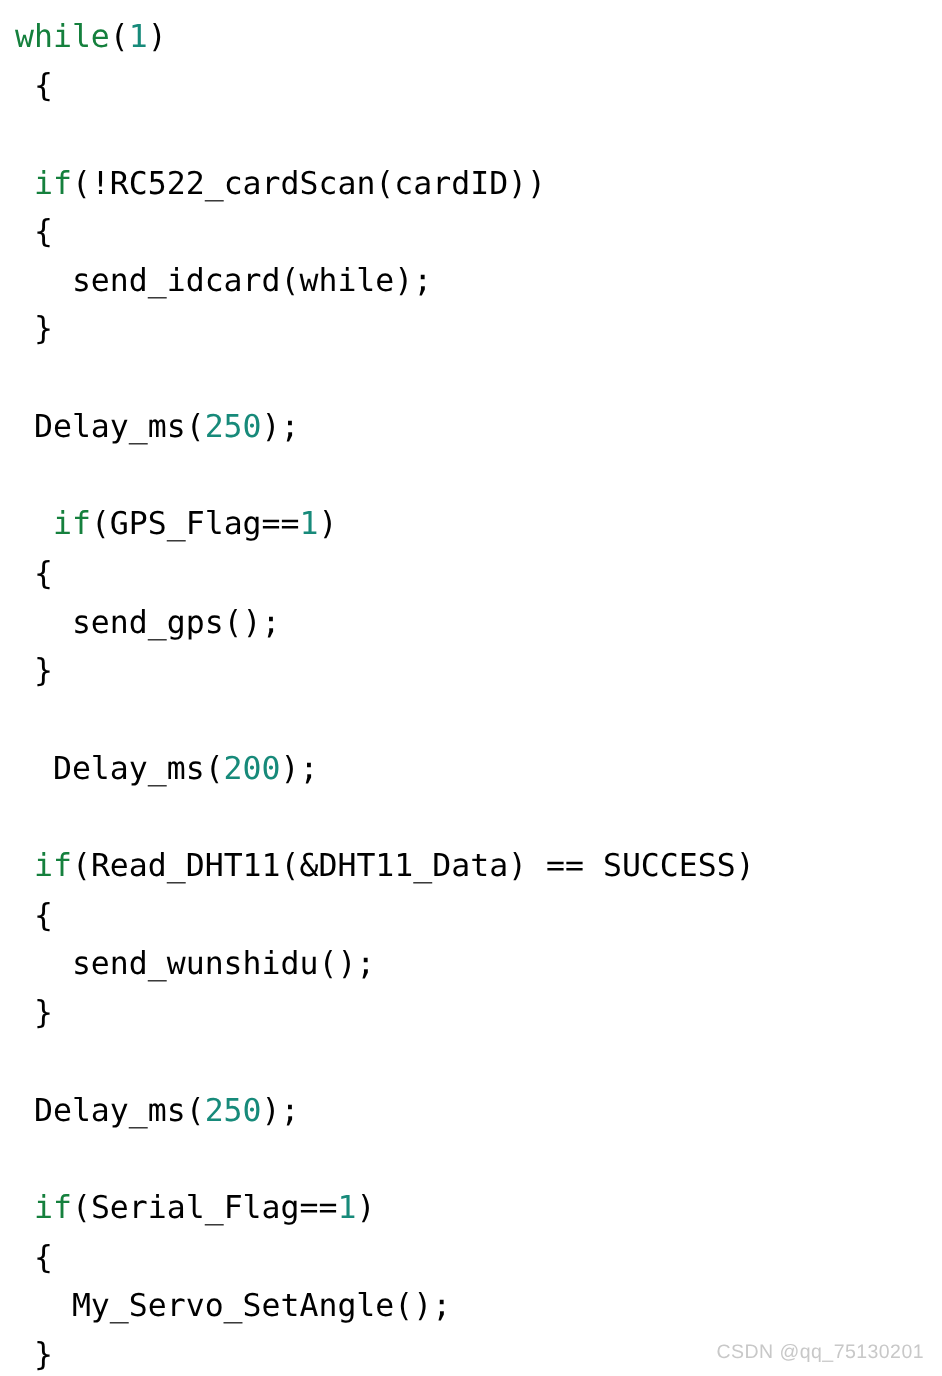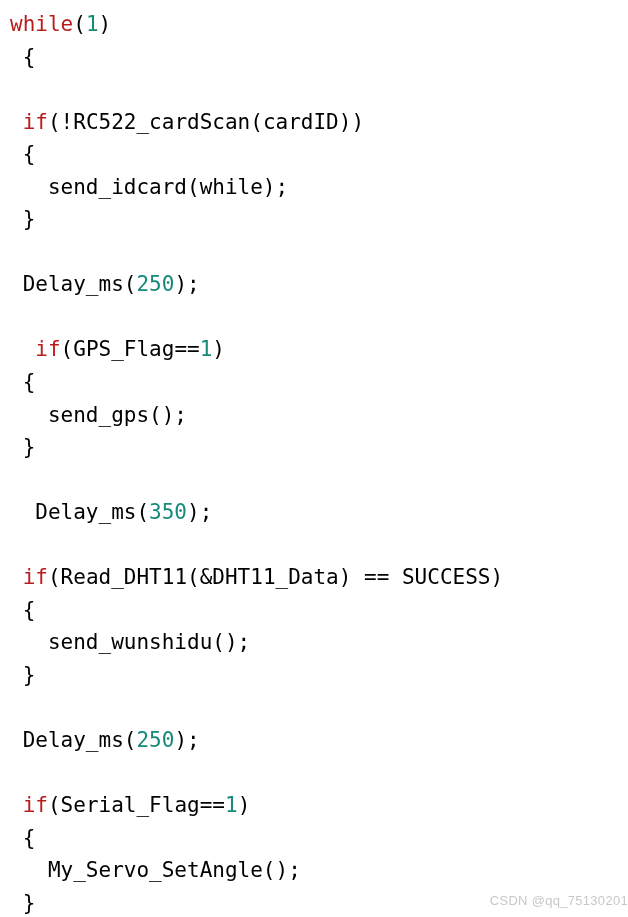--- a/index.html
+++ b/index.html
@@ -13,26 +13,26 @@
     width: 628px;
     height: 917px;
     box-sizing: border-box;
     position: relative;
   }
   pre {
     margin: 0;
     font-family: inherit;
     white-space: pre;
   }
-  .kw { color: #b91c1c; }   
+  .kw { color: #15803d; }   
   .num { color: #178a7a; }
   .watermark {
     position: absolute;
     bottom: 6px;
-    right: 0;
+    right: 12px;
     font-size: 13px;
     color: #c8c8c8;
     font-family: "Microsoft YaHei", Arial, sans-serif;
     letter-spacing: 0.3px;
   }
 </style>
 </head>
 <body>
 
 <pre><span class="kw">while</span><span>(</span><span class="num">1</span><span>)</span>
@@ -43,21 +43,21 @@
 <span>   send_idcard(while);</span>
 <span> }</span>
 
 <span> Delay_ms(</span><span class="num">250</span><span>);</span>
 
   <span class="kw">if</span><span>(GPS_Flag==</span><span class="num">1</span><span>)</span>
 <span> {</span>
 <span>   send_gps();</span>
 <span> }</span>
 
-<span>  Delay_ms(</span><span class="num">350</span><span>);</span>
+<span>  Delay_ms(</span><span class="num">200</span><span>);</span>
 
  <span class="kw">if</span><span>(Read_DHT11(&amp;DHT11_Data) == SUCCESS)</span>
 <span> {</span>
 <span>   send_wunshidu();</span>
 <span> }</span>
 
 <span> Delay_ms(</span><span class="num">250</span><span>);</span>
 
  <span class="kw">if</span><span>(Serial_Flag==</span><span class="num">1</span><span>)</span>
 <span> {</span>

